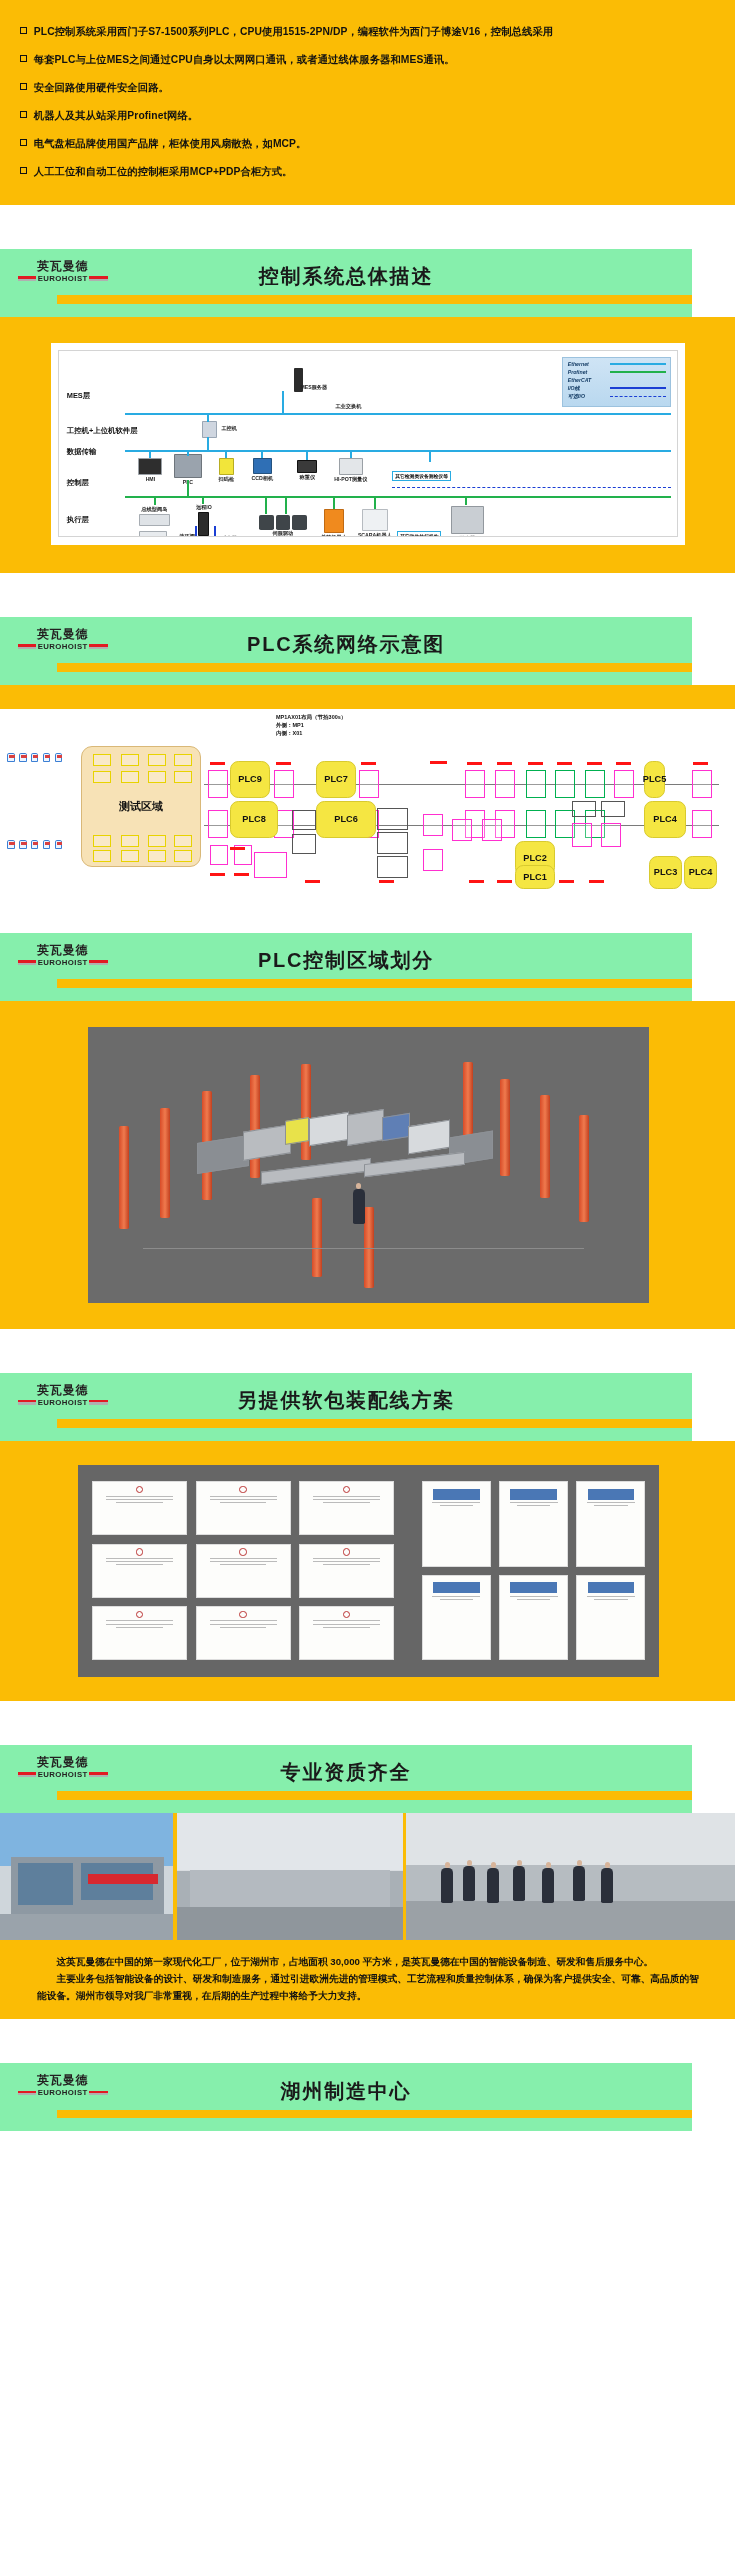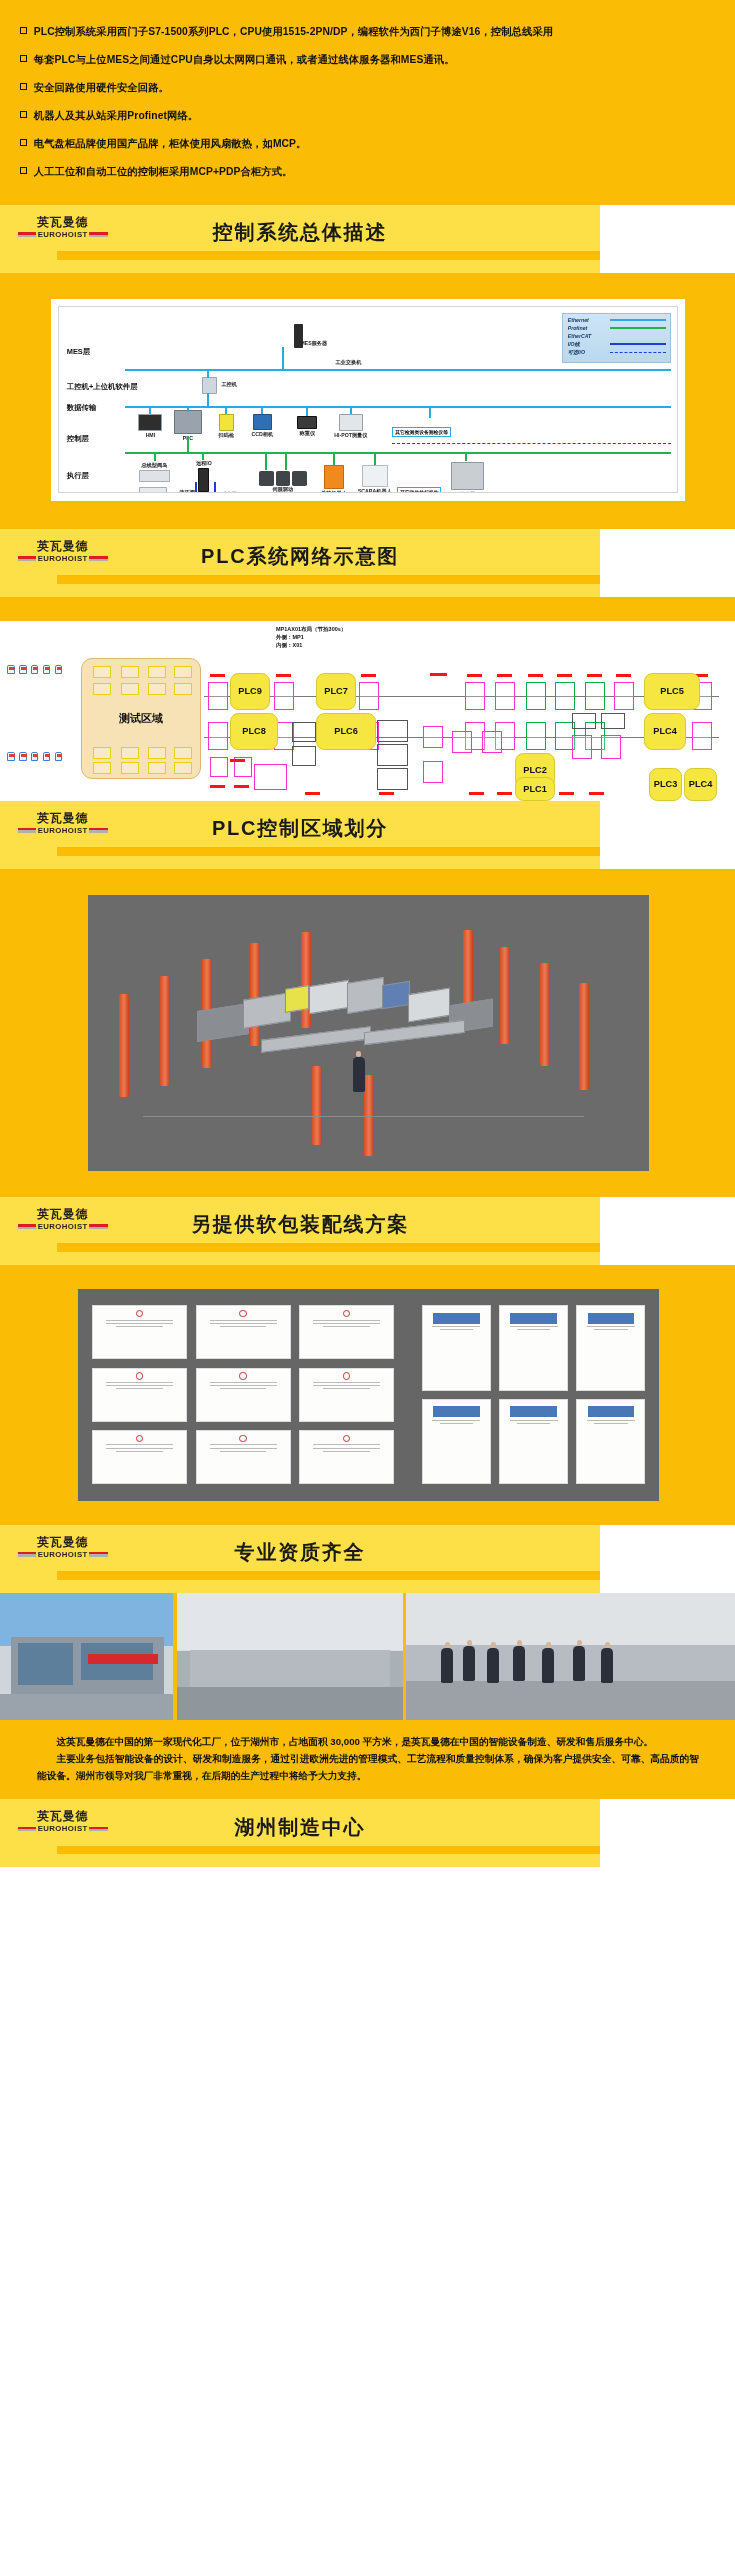--- a/index.html
+++ b/index.html
@@ -35,24 +35,25 @@
     flex: 0 0 auto;
     width: 7.4px; height: 7.4px;
     border: 1.5px solid #111;
     margin: 2.8px 6.4px 0 0;
   }
   .bullet .btxt { flex: 1 1 auto; }
   .bullet .btxt .l2 { display: block; padding-left: 14.7px; margin-top: 8.3px; }
 
   
   .footer-band {
-    background: #fde047;
+    background: #86efac;
     height: 68px;
     position: relative;
-    width: 600px;
+    width: 692px;
+    margin-top: 44px;
   }
   .logo {
     position: absolute;
     left: 14.7px; top: 11px;
     width: 96px;
     text-align: center;
   }
   .logo .cn {
     font-size: 12px;
     font-weight: bold;
@@ -594,21 +595,21 @@
       <div class="redbar" style="left:469px; top:171px; width:14.7px;"></div>
       <div class="redbar" style="left:497px; top:171px; width:14.7px;"></div>
       <div class="redbar" style="left:559px; top:171px; width:14.7px;"></div>
       <div class="redbar" style="left:589px; top:171px; width:14.7px;"></div>
       <div class="redbar" style="left:230px; top:138px; width:14.7px;"></div>
 
       <div class="plc-tag" style="left:230px; top:52px;  width:40px;height:37px;">PLC9</div>
       <div class="plc-tag" style="left:230px; top:92px; width:48px;height:37px;">PLC8</div>
       <div class="plc-tag" style="left:316px; top:52px;  width:40px;height:37px;">PLC7</div>
       <div class="plc-tag" style="left:316px; top:92px; width:60px;height:37px;">PLC6</div>
-      <div class="plc-tag" style="left:644px; top:52px;  width:56px;height:37px;">PLC5</div>
+      <div class="plc-tag" style="left:644px; top:52px;  width:21px;height:37px;">PLC5</div>
       <div class="plc-tag" style="left:644px; top:92px; width:42px;height:37px;">PLC4</div>
       <div class="plc-tag" style="left:515px; top:132px; width:40px;height:35px;">PLC2</div>
       <div class="plc-tag" style="left:515px; top:156px; width:40px;height:24px;">PLC1</div>
       <div class="plc-tag" style="left:649px; top:147px; width:33px;height:33px;">PLC3</div>
       <div class="plc-tag" style="left:684px; top:147px; width:33px;height:33px;">PLC4</div>
     </div>
   </div>
 
   <div class="footer-band">
     <div class="logo">

